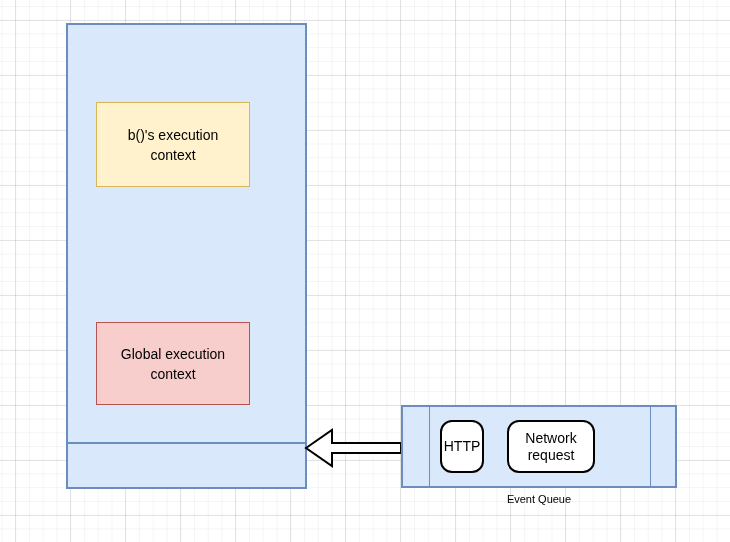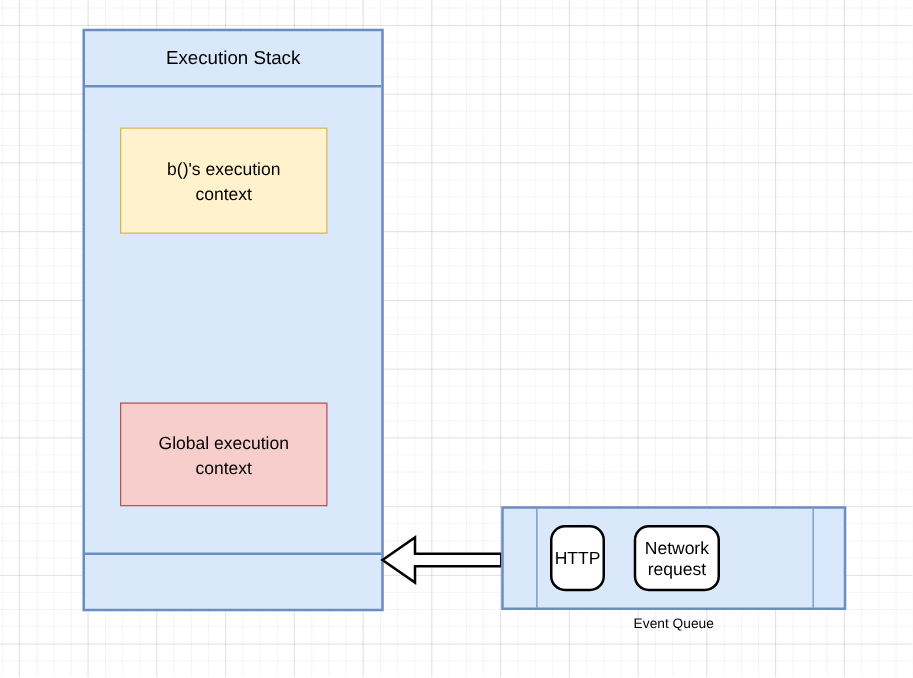--- a/index.html
+++ b/index.html
@@ -39,21 +39,21 @@
     position:absolute;left:0;top:0;width:100%;height:45px;
     border-bottom:2px solid var(--stack-stroke);
     display:flex;align-items:center;justify-content:center;
     font-size:15px;
   }
   .stack-divider{
     position:absolute;left:0;top:417px;width:100%;height:0;
     border-top:2px solid var(--stack-stroke);
   }
   .frame{
-    position:absolute;left:28px;width:166px;height:85px;
+    position:absolute;left:28px;width:154px;height:85px;
     display:flex;align-items:center;justify-content:center;
     text-align:center;font-size:14px;line-height:20px;
     padding:20px 14px;
   }
   .frame.yellow{
     background:var(--ctx-yellow-fill);
     border:1.5px solid var(--ctx-yellow-stroke);
   }
   .frame.red{
     background:var(--ctx-red-fill);
@@ -78,33 +78,32 @@
   .queue-divider.right{left:247px;}
   .queue-item{
     position:absolute;top:13px;height:53px;
     background:var(--item-fill);
     border:2px solid var(--item-stroke);
     border-radius:12px;
     display:flex;align-items:center;justify-content:center;
     text-align:center;font-size:14px;line-height:17px;
   }
   .queue-item.http{left:37px;width:44px;}
-  .queue-item.network{left:104px;width:69px;padding:2px 3px;}
+  .queue-item.network{left:104px;width:88px;padding:2px 3px;}
   .queue-label{
     position:absolute;left:401px;top:493px;width:276px;
     text-align:center;font-size:11px;
   }
 </style>
 </head>
 <body>
 
 <div class="canvas">
 
   <div class="stack">
-    <div class="stack-title">Execution Stack</div>
 
     <div class="frame yellow frame-b">b()'s execution context</div>
 
 
     <div class="frame red frame-g">Global execution context</div>
 
     <div class="stack-divider"></div>
   </div>
 
   <svg class="arrow" viewBox="0 0 100 46" xmlns="http://www.w3.org/2000/svg">

